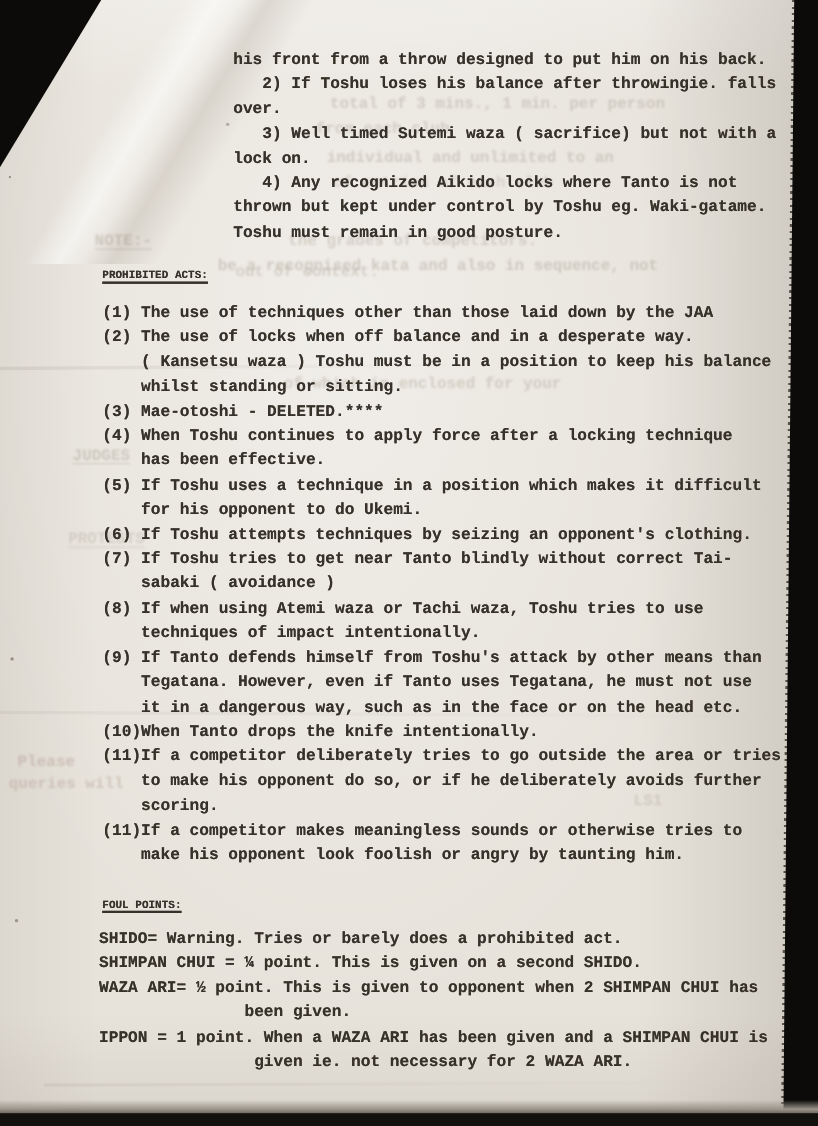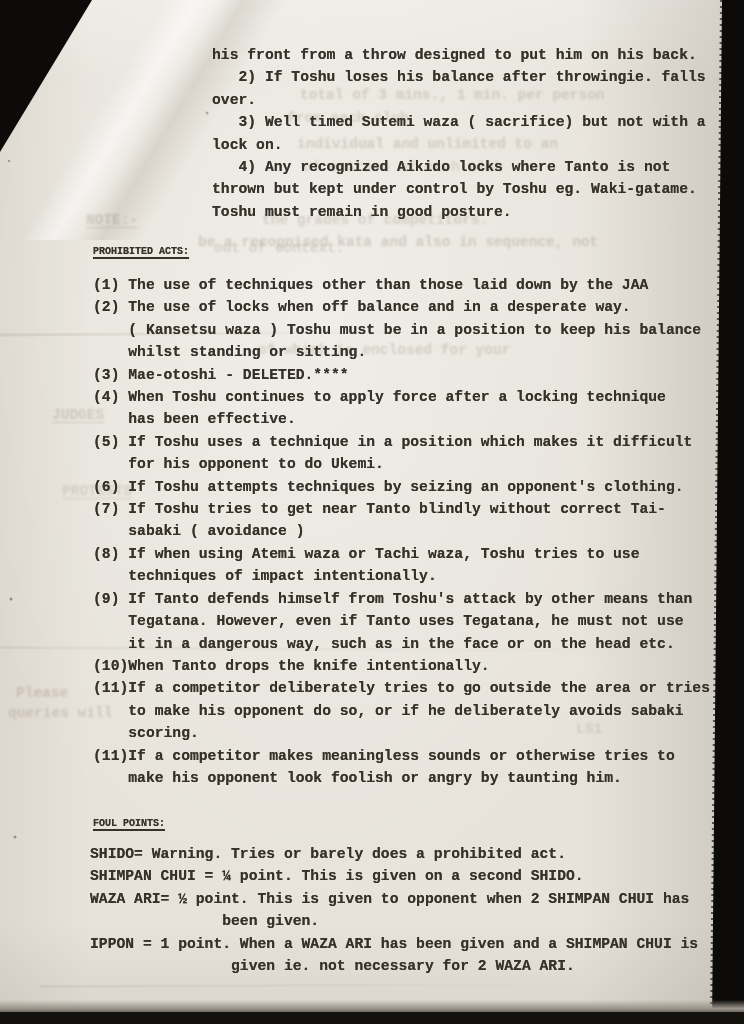--- a/index.html
+++ b/index.html
@@ -86,21 +86,21 @@
   <div class="ghost-layer" id="ghostLayer">
       <span class="ghost" style="left: 300px; top: 84px; opacity: 0.42;">total of 3 mins., 1 min. per person</span>
       <span class="ghost" style="left: 287px; top: 107px; opacity: 0.38;">from each club</span>
       <span class="ghost" style="left: 297px; top: 133px; opacity: 0.42;">individual and unlimited to an</span>
       <span class="ghost" style="left: 303px; top: 156px; opacity: 0.3;">of entries of each club</span>
       <span class="ghost u" style="left: 86px; top: 209px; opacity: 0.5;">NOTE:-</span>
       <span class="ghost" style="left: 262px; top: 209px; opacity: 0.4;">the grades of competitors.</span>
       <span class="ghost" style="left: 198px; top: 231px; opacity: 0.45; text-align: right;">be a recognised kata and also in sequence, not</span>
       <span class="ghost" style="left: 214px; top: 237px; opacity: 0.38;">out of context.</span>
       <span class="ghost" style="left: 258px; top: 339px; opacity: 0.4; text-align: right;">of which is enclosed for your</span>
-      <span class="ghost u" style="left: 52px; top: 404px; opacity: 0.45;">JUDGES</span>
+      <span class="ghost u" style="left: 66px; top: 404px; opacity: 0.45;">JUDGES</span>
       <span class="ghost u" style="left: 62px; top: 480px; opacity: 0.35;">PROTESTS</span>
       <span class="ghost" style="left: 16px; top: 682px; opacity: 0.5; color: rgb(181, 159, 148);">Please</span>
       <span class="ghost" style="left: 8px; top: 702px; opacity: 0.45; color: rgb(181, 159, 148);">queries will</span>
       <span class="ghost" style="left: 576px; top: 718px; opacity: 0.35;">LS1</span>
     </div>
 
   <div class="fold-highlight"></div>
   <div class="crease-a"></div>
   <div class="crease-b"></div>
   <div class="crease-c"></div>
@@ -133,21 +133,21 @@
         <div class="line">(6) If Toshu attempts techniques by seizing an opponent's clothing.</div>
         <div class="line">(7) If Toshu tries to get near Tanto blindly without correct Tai-</div>
         <div class="line">    sabaki ( avoidance )</div>
         <div class="line">(8) If when using Atemi waza or Tachi waza, Toshu tries to use</div>
         <div class="line">    techniques of impact intentionally.</div>
         <div class="line">(9) If Tanto defends himself from Toshu's attack by other means than</div>
         <div class="line">    Tegatana. However, even if Tanto uses Tegatana, he must not use</div>
         <div class="line">    it in a dangerous way, such as in the face or on the head etc.</div>
         <div class="line">(10)When Tanto drops the knife intentionally.</div>
         <div class="line">(11)If a competitor deliberately tries to go outside the area or tries</div>
-        <div class="line">    to make his opponent do so, or if he deliberately avoids sabaki</div>
+        <div class="line">    to make his opponent do so, or if he deliberately avoids further</div>
         <div class="line">    scoring.</div>
         <div class="line">(11)If a competitor makes meaningless sounds or otherwise tries to</div>
         <div class="line">    make his opponent look foolish or angry by taunting him.</div>
       </div>
 
     <div class="heading" style="left:93px;top:813px;">FOUL POINTS:</div>
 
     <div class="block" style="left:90px;top:843px;">
         <div class="line">SHIDO= Warning. Tries or barely does a prohibited act.</div>
         <div class="line">SHIMPAN CHUI = ¼ point. This is given on a second SHIDO.</div>

